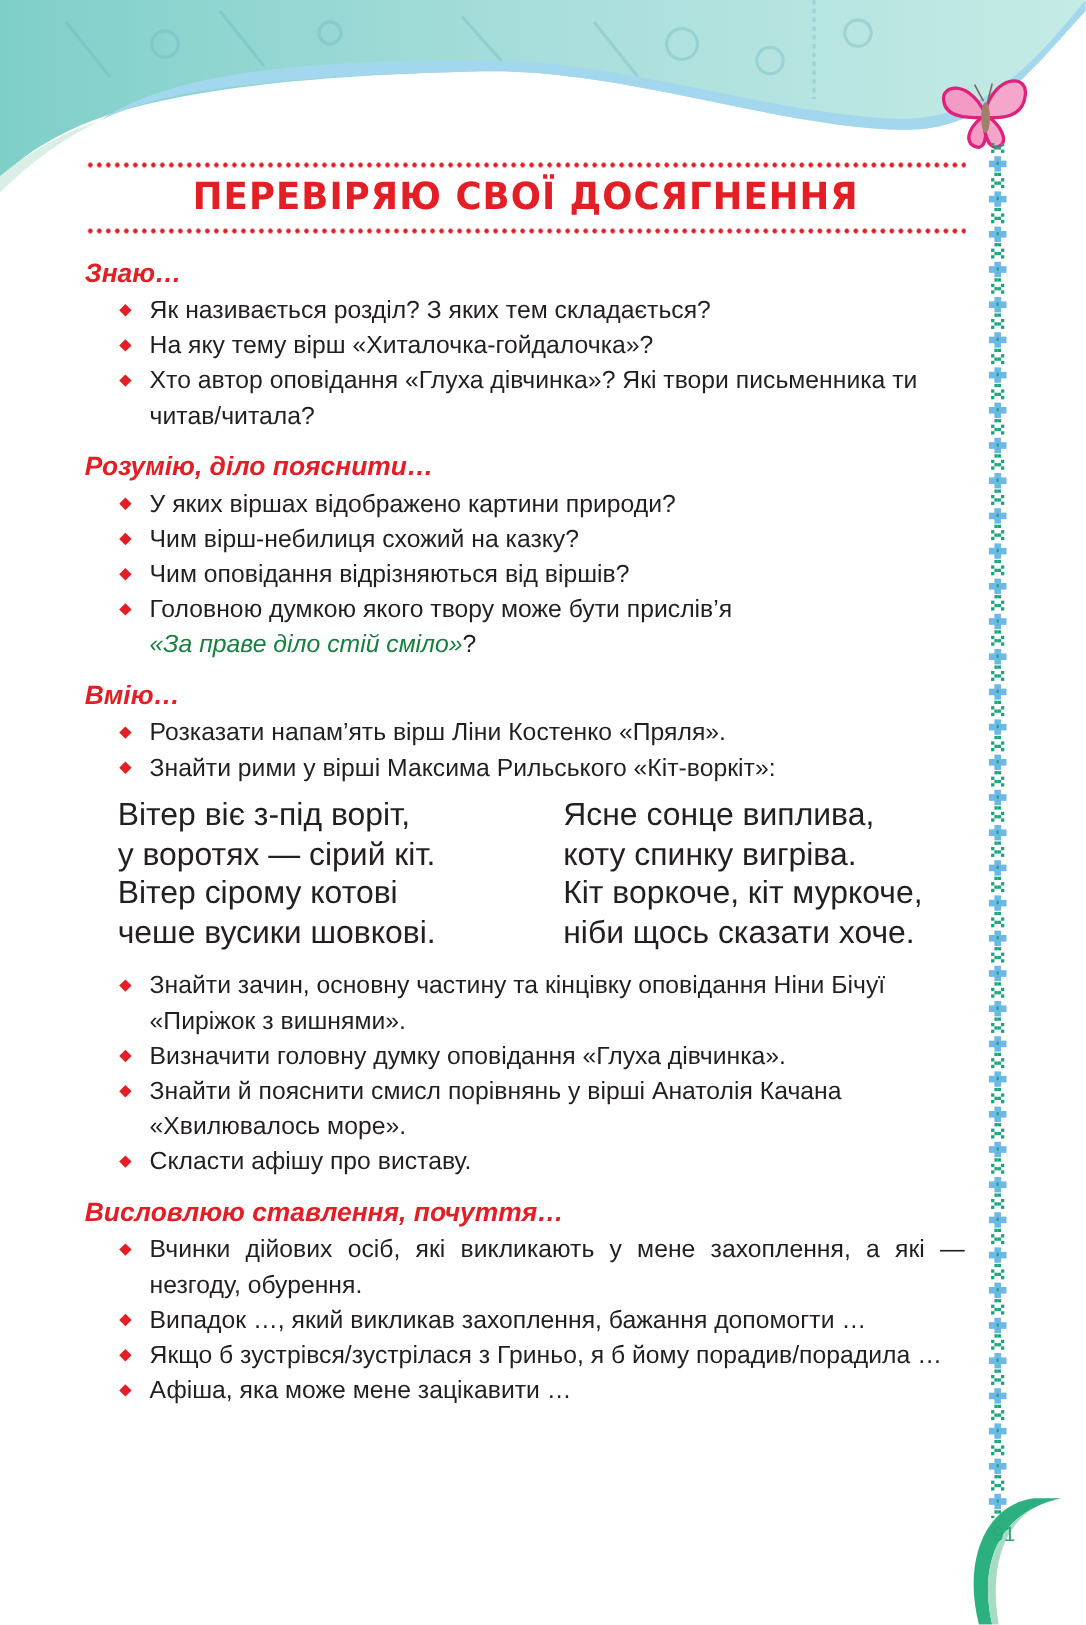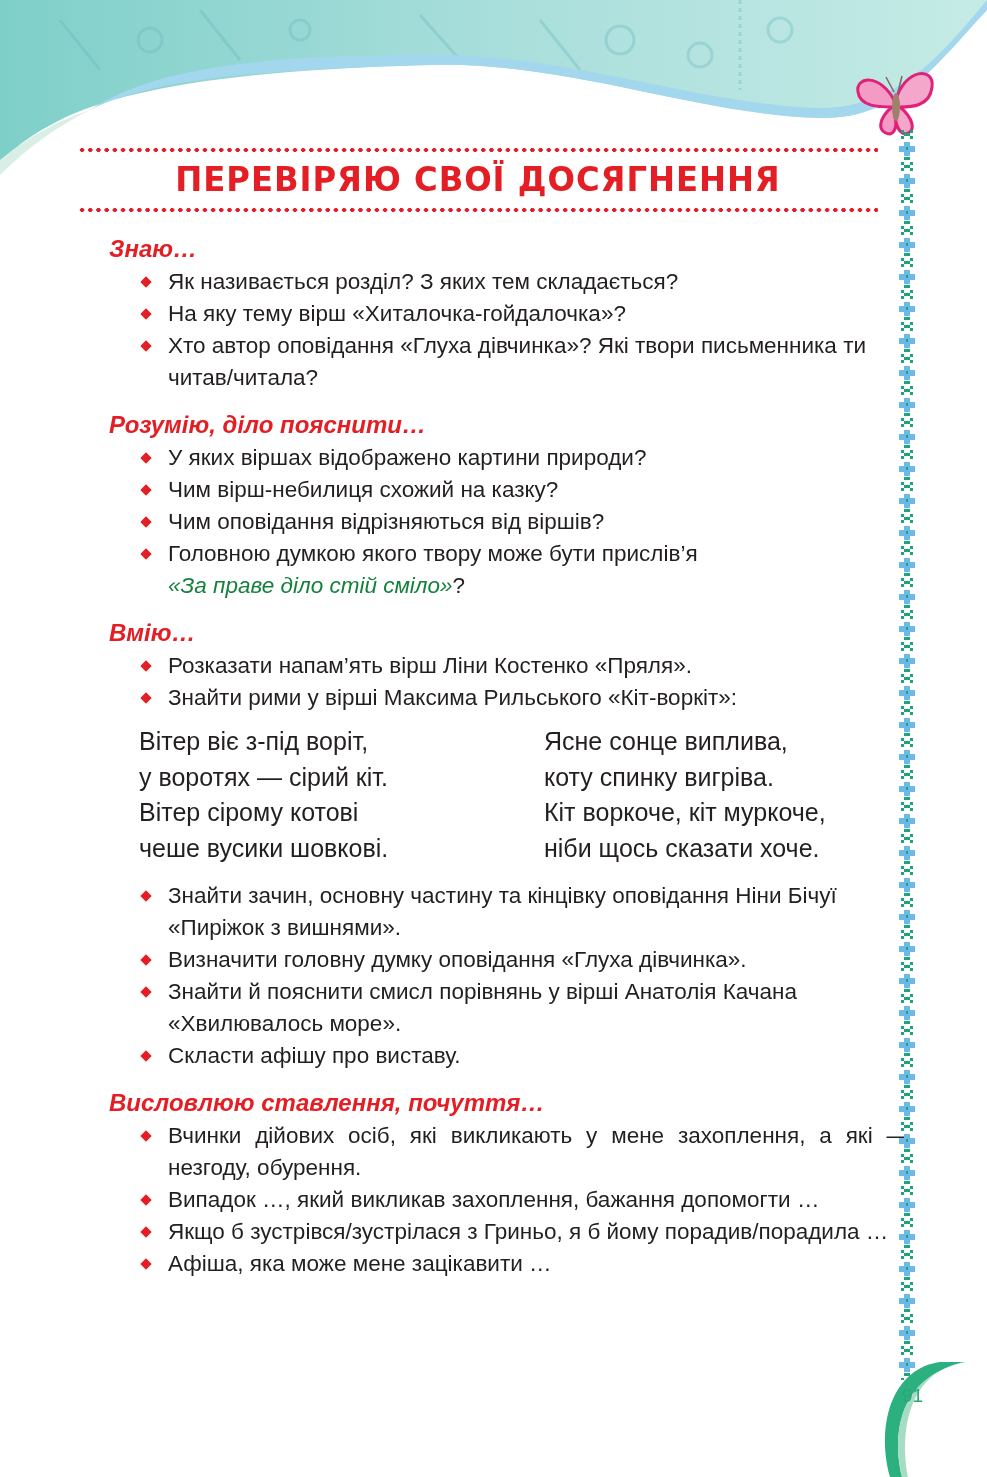--- a/index.html
+++ b/index.html
@@ -5,32 +5,32 @@
   html, body { margin:0; padding:0; }
   body { width:987px; height:1477px; position:relative; overflow:hidden; background:#ffffff;
          font-family:"Liberation Sans", sans-serif; color:#231f20; }
   .header-bg { position:absolute; left:0; top:0; width:987px; height:240px; }
   .title-wrap { position:absolute; left:78px; top:146px; width:800px; }
   .dots { height:8px; background-image:radial-gradient(circle, #e31e24 2px, transparent 2.3px);
           background-size:8.2px 8px; background-repeat:repeat-x; }
   .title { text-align:center; font-family:"DejaVu Sans", sans-serif; font-weight:bold;
            color:#e31e24; font-size:34px; letter-spacing:1px; line-height:50px; height:52px;
            transform:scaleX(0.95); }
-  .content { position:absolute; left:77px; top:232px; width:800px;margin-left:32px; }
+  .content { position:absolute; left:77px; top:232px; width:800px; }
   .section-title { color:#e31e24; font-weight:bold; font-style:italic; font-size:24px;
                    line-height:34px; margin:0; }
   ul { list-style:none; margin:0 0 14px 0; padding:0; }
   li { position:relative; padding-left:59px; font-size:22.5px; line-height:32px; }
   li .bullet { position:absolute; left:33px; top:12px; width:8px; height:8px; background:#e31e24;
                transform:rotate(45deg); }
   .italic li { }
   .justify { text-align:justify; }
   .quote-blue { color:#15803d; font-style:italic; }
   .poem { display:flex; margin:10px 0 14px 30px; }
-  .poem .col { font-size:25px; line-height:35.5px; }
+  .poem .col { font-size:29px; line-height:35.5px; }
   .poem .col1 { width:405px; }
   .border { position:absolute; left:896px; top:130px; width:22px; height:1250px; }
   .page-num { position:absolute; left:902px; top:1385px; font-size:19px; color:#2aa67a; }
 </style>
 </head>
 <body>
 
 <svg class="header-bg" viewBox="0 0 987 240">
   <defs>
     <linearGradient id="tealg" x1="0" y1="0" x2="1" y2="0">

